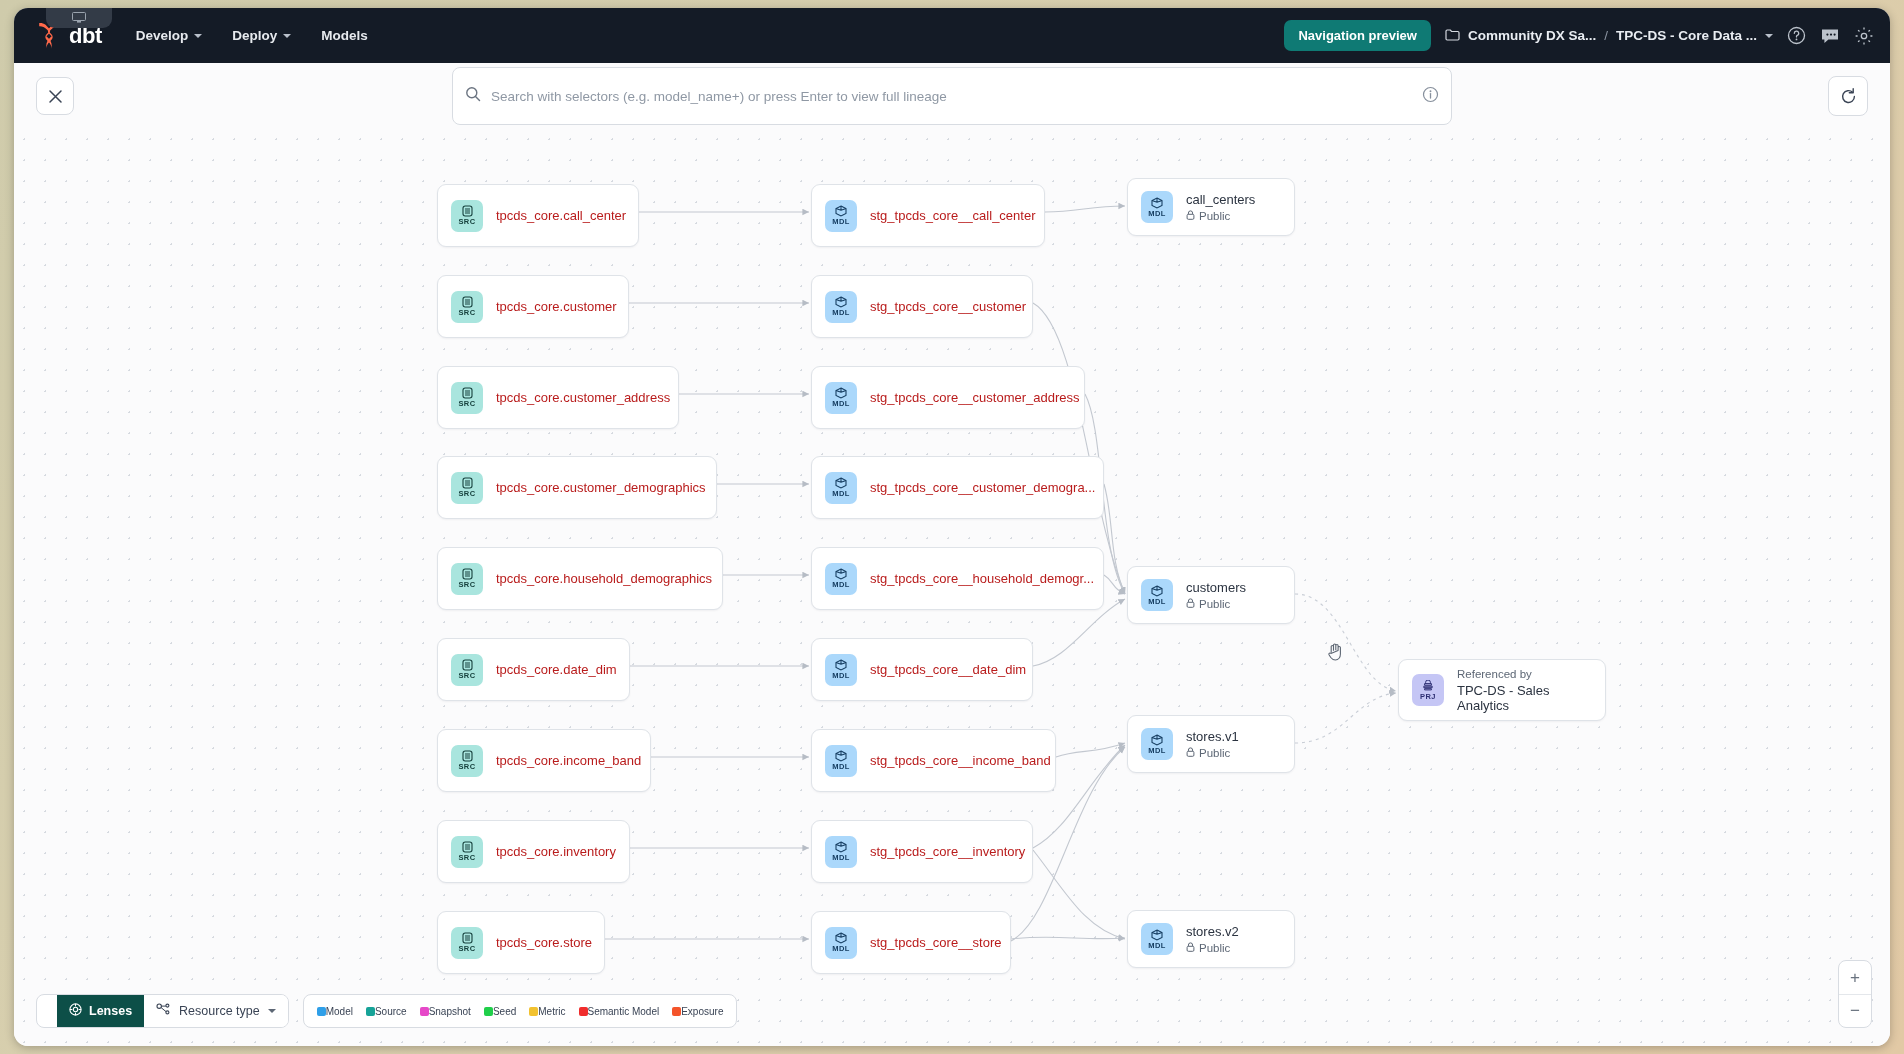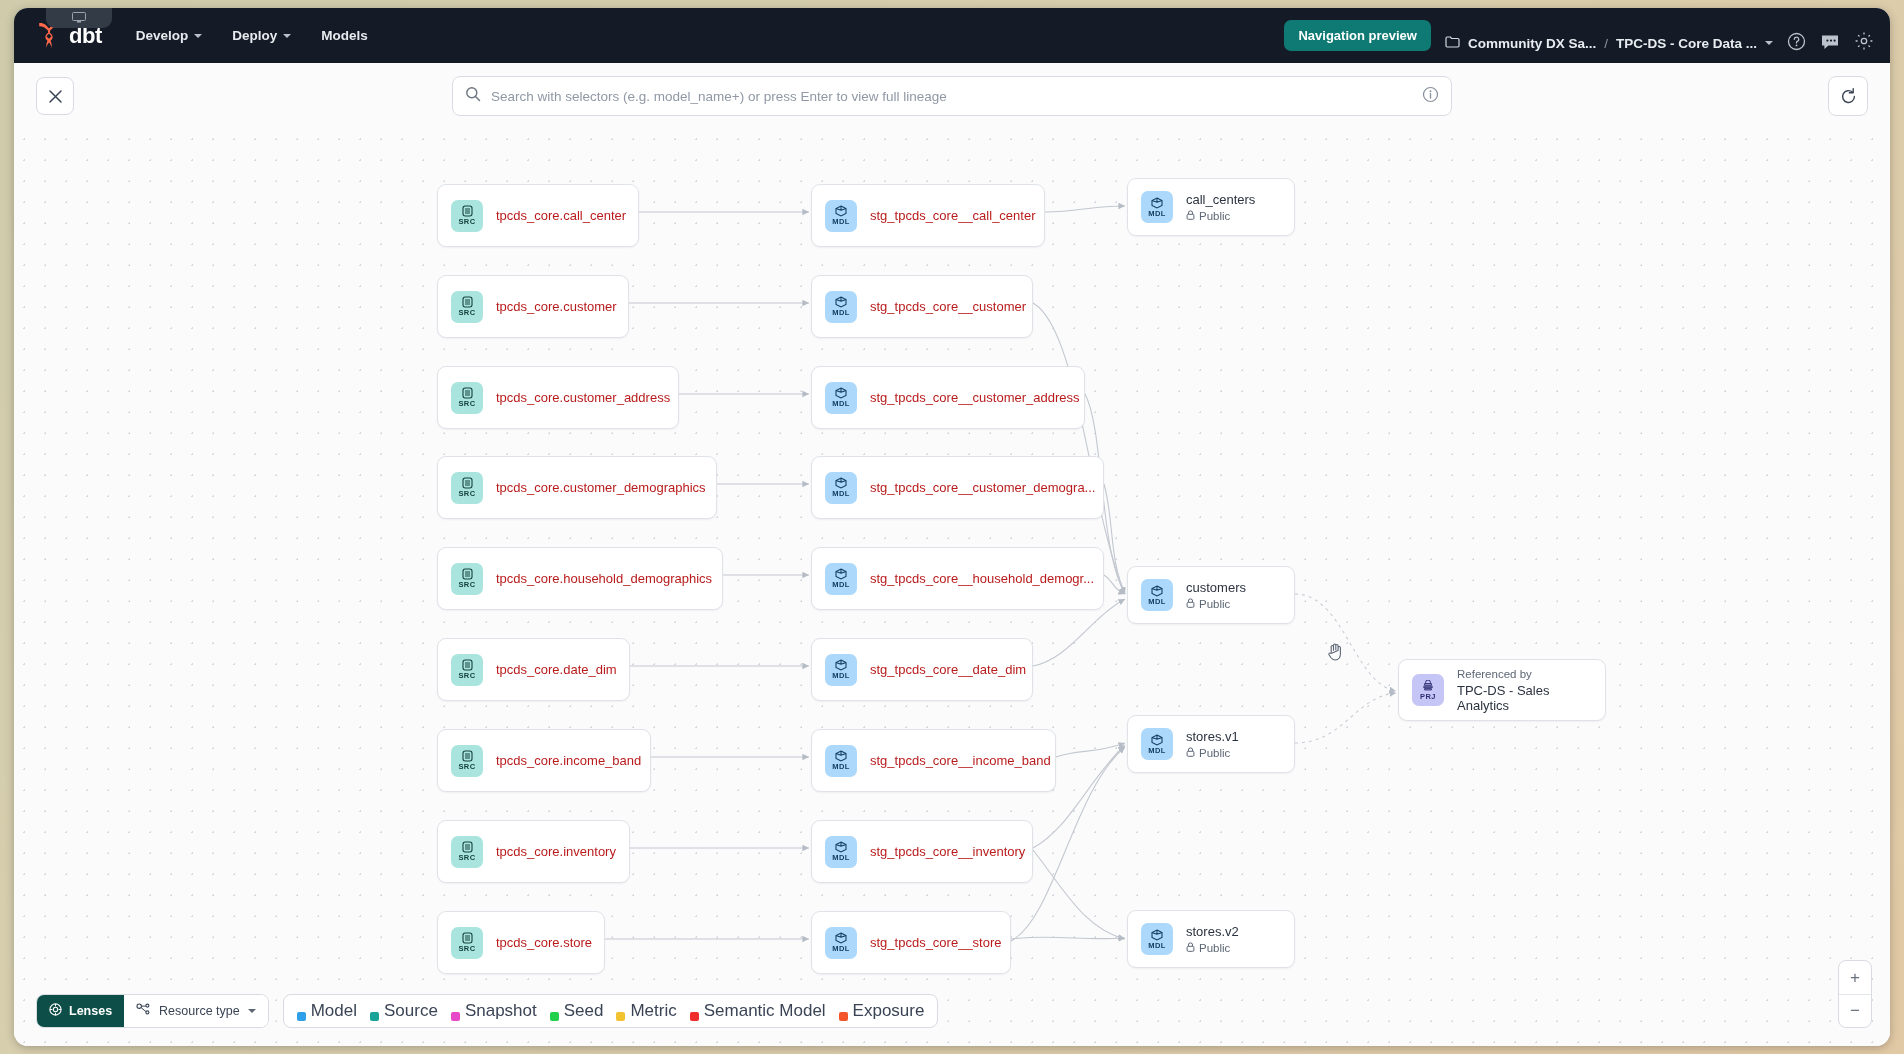--- a/index.html
+++ b/index.html
@@ -35,21 +35,21 @@
   .logo-wrap { display:flex; align-items:flex-end; gap:7px; margin-right: 34px;}
   .logo-x { width: 26px; height: 26px; position: relative; }
   .logo-x svg { display:block; }
   .logo-text { font-size: 22px; font-weight: 700; letter-spacing: -0.5px; color:#fff;}
   .nav-items { display: flex; align-items: center; gap: 30px; }
   .nav-item {
     font-size: 13.5px; font-weight: 600; color: #e7eaee;
     display: flex; align-items: center; gap: 6px; cursor: pointer;
   }
   .caret { width: 0;height:0;border-left:4px solid transparent;border-right:4px solid transparent;border-top:4.5px solid #b9c0ca;}
-  .nav-right { margin-left: auto; display:flex; align-items:flex-end; gap: 14px;}
+  .nav-right { margin-left: auto; display:flex; align-items:center; gap: 14px;}
   .navpreview-btn {
     background:#0f7a74; color:#fff; font-size:13px; font-weight:600;
     padding: 8px 14px; border-radius: 7px; cursor:pointer;
     border: none;
   }
   .breadcrumb-top { display:flex; align-items:center; gap:8px; font-size:13.5px; font-weight:700;color:#e9edf2;}
   .bc-sep { color:#8b94a1; font-weight:400;}
   .bc-project { font-weight:600; color:#e9edf2;}
   .folder-ico { display:inline-block; }
   .icon-btn { cursor:pointer; display:flex; align-items:center; opacity:.9; }
@@ -71,21 +71,21 @@
     height: 38px; border:1px solid #d8dce2; background:#fff; border-radius:8px;
     display:flex;align-items:center; padding: 0 16px; font-size:13px; font-weight:600; color:#2b3340;
     cursor:pointer;
   }
   .search-wrap {
     position:absolute; left: 50%; transform: translateX(-50%);
     width: 1000px; height: 40px;
     display:flex; align-items:center; gap: 10px;
   }
   .search-box {
-    flex:1; height: 40px; background:#fff; border:1px solid #d8dce2; border-radius:8px;
+    flex:1; height: 58px; background:#fff; border:1px solid #d8dce2; border-radius:8px;
     display:flex; align-items:center; padding: 0 12px; gap: 10px;
   }
   .search-box input {
     flex:1; border:none; outline:none; font-size:13.5px; color:#2b3340;
     font-family:"Liberation Sans", sans-serif; background:transparent;
   }
   .search-box input::placeholder { color:#8f98a4; }
   .refresh-btn {
     width: 40px; height: 40px; border:1px solid #d8dce2; background:#fff; border-radius:8px;
     display:flex;align-items:center;justify-content:center;cursor:pointer;
@@ -131,31 +131,31 @@
   .bottombar {
     position:absolute; left: 22px; bottom: 18px;
     display:flex; align-items:center; gap: 14px; z-index: 6;
   }
   .lenses-group {
     display:flex; align-items:center; border:1px solid #d8dce2; border-radius:8px; overflow:hidden;
     background:#fff; height:34px;
   }
   .lenses-btn {
     background:#0d4f48; color:#fff; height:100%; display:flex; align-items:center; gap:7px;
-    padding: 0 12px; font-size:12.5px; font-weight:600; cursor:pointer;
+    padding: 0 12px; font-size:12.5px; font-weight:600; cursor:pointer;margin-left:20px;
   }
   .restype-btn {
     height:100%; display:flex; align-items:center; gap:8px; padding: 0 12px;
     font-size:12.5px; color:#3a4455; cursor:pointer; background:#fff;
   }
   .legend {
     height:34px; background:#fff; border:1px solid #d8dce2; border-radius:8px;
     display:flex; align-items:center; gap: 13px; padding: 0 13px;
   }
-  .legend-item { display:flex; align-items:flex-end; gap:5px; font-size:17px; color:#3a4455;}
+  .legend-item { display:flex; align-items:center; font-size:10px; color:#3a4455;}
   .sw { width: 9px; height: 9px; border-radius:2px; }
 
   .zoom-ctrl {
     position:absolute; right: 18px; bottom: 18px;
     width: 34px; background:#fff; border:1px solid #d8dce2; border-radius:8px; z-index:6;
     overflow:hidden;
   }
   .zoom-btn { height:33px; display:flex; align-items:center; justify-content:center; cursor:pointer; color:#6a7policy; color:#69727f; font-size:17px;}
   .zoom-btn + .zoom-btn { border-top:1px solid #e4e7eb; }
 

